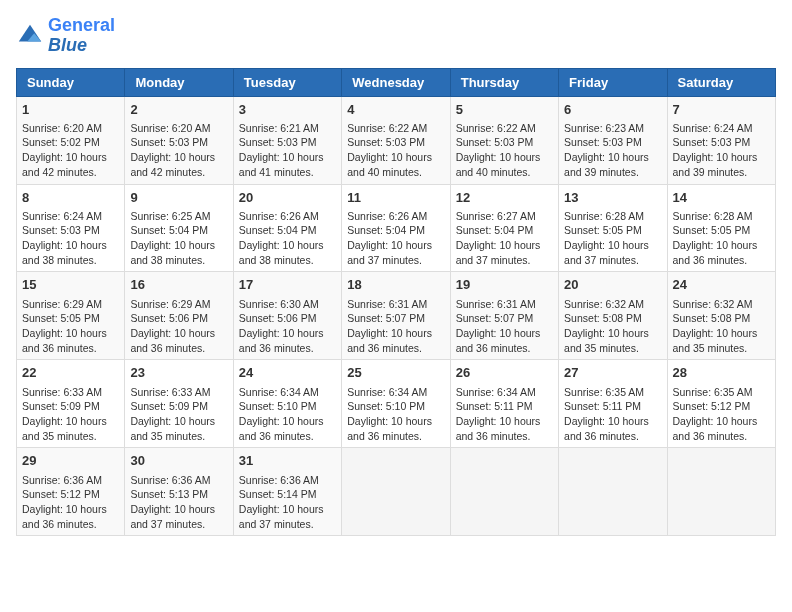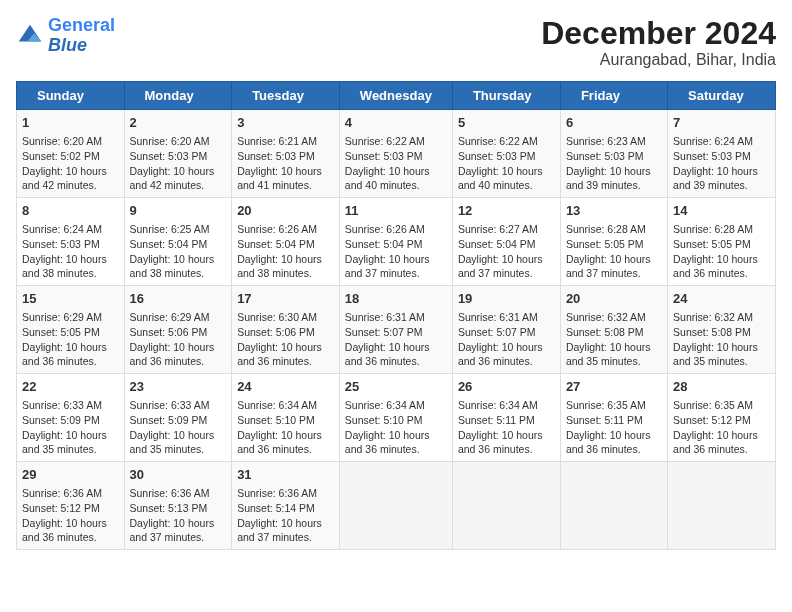--- a/index.html
+++ b/index.html
@@ -48,21 +48,21 @@
       color: #444;
     }
     table {
       width: 100%;
       border-collapse: collapse;
       font-size: 10.5px;
     }
     thead tr th {
       background-color: #2a6db5;
       color: #fff;
-      padding: 6px 20px;
+      padding: 6px 10px;
       text-align: left;
       font-size: 13px;
       font-weight: bold;
       border: 1px solid #1e5a9a;
     }
     tbody tr {
       border-bottom: 1px solid #ccc;
     }
     tbody tr:nth-child(odd) {
       background-color: #f9f9f9;
@@ -97,24 +97,20 @@
   <div class="logo">
     <svg class="logo-icon" viewBox="0 0 40 40">
       <polygon points="20,4 36,28 4,28" fill="#2a6db5"></polygon>
       <polygon points="26,16 36,28 16,28" fill="#5ba3e0"></polygon>
     </svg>
     <div class="logo-text">
       <div><span>General</span></div>
       <div><span style="color:#2a6db5;font-style:italic;text-align:right;">Blue</span></div>
     </div>
   </div>
-  <div class="title-block">
-    <div class="month-title">December 2024</div>
-    <div class="location-title">Aurangabad, Bihar, India</div>
-  </div>
 </div>
 
 <table>
   <thead>
     <tr>
     <th>Sunday</th>
         <th>Monday</th>
         <th>Tuesday</th>
         <th>Wednesday</th>
         <th>Thursday</th>

